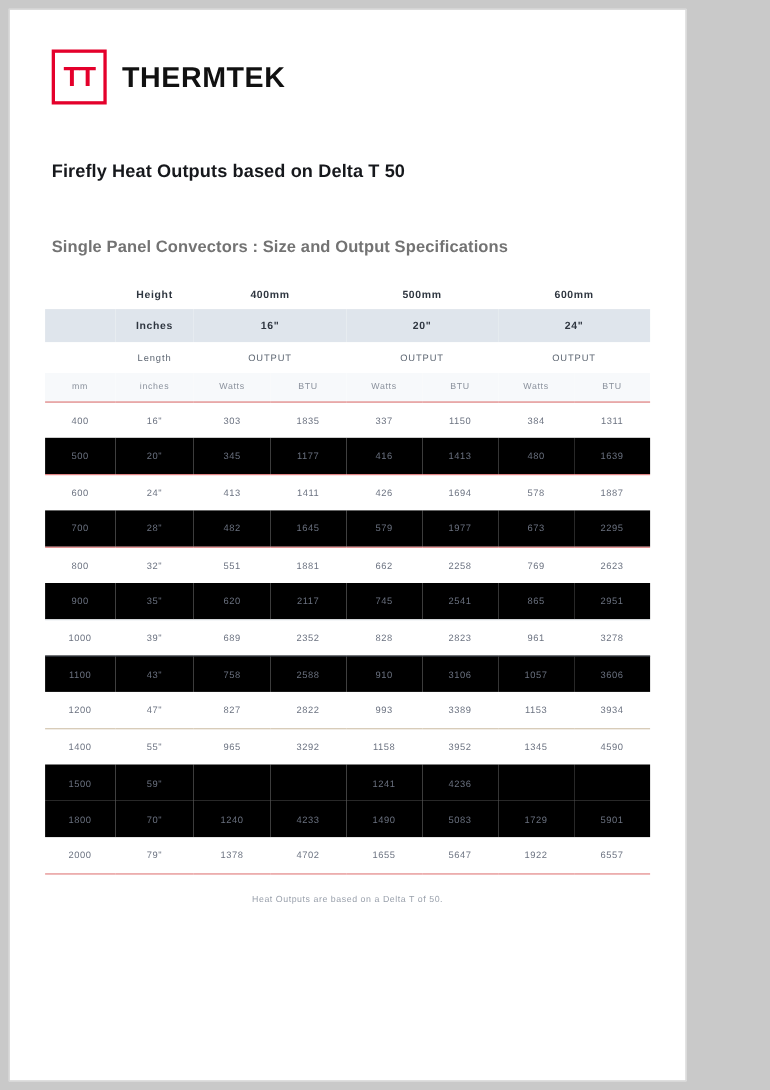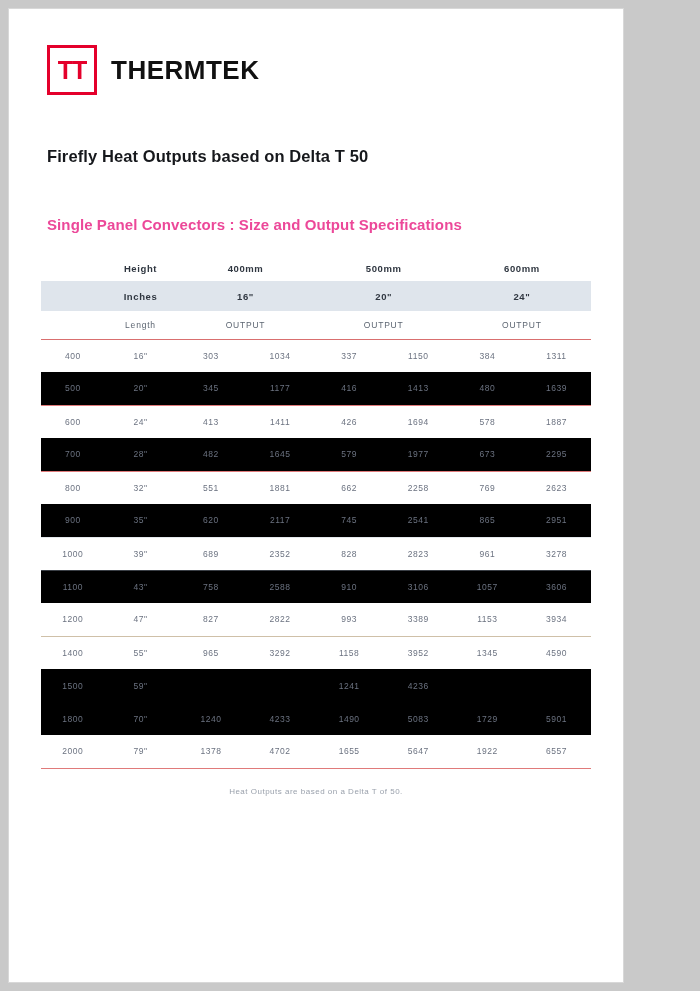--- a/index.html
+++ b/index.html
@@ -91,21 +91,21 @@
     font-size: 16.5px;
     font-weight: 700;
     color: #16181c;
     letter-spacing: 0.1px;
   }
   .subtitle {
     margin: 50px 32px 0 32px;
     padding-left: 6px;
     font-size: 15px;
     font-weight: 600;
-    color: #ec4899;
+    color: #737373;
     letter-spacing: 0.1px;
   }
 
   
   .table-wrap { margin: 22px 32px 0 32px; }
   table.spec {
     width: 100%;
     border-collapse: collapse;
     table-layout: fixed;
   }
@@ -221,27 +221,37 @@
           <td colspan="2">20"</td>
           <td colspan="2">24"</td>
         </tr>
         <tr class="hdr-len">
           <td></td>
           <td>Length</td>
           <td colspan="2">OUTPUT</td>
           <td colspan="2">OUTPUT</td>
           <td colspan="2">OUTPUT</td>
         </tr>
+        <tr class="hdr-unit">
+          <td>mm</td>
+          <td>inches</td>
+          <td>Watts</td>
+          <td>BTU</td>
+          <td>Watts</td>
+          <td>BTU</td>
+          <td>Watts</td>
+          <td>BTU</td>
+        </tr>
       </thead>
       <tbody id="spec-body">
           <tr class="row sep-redline">
             <td>400</td>
             <td>16"</td>
             <td>303</td>
-            <td>1034</td>
+            <td>1835</td>
             <td>337</td>
             <td>1150</td>
             <td>384</td>
             <td>1311</td>
           </tr>
           <tr class="row alt">
             <td>500</td>
             <td>20"</td>
             <td>345</td>
             <td>1177</td>

